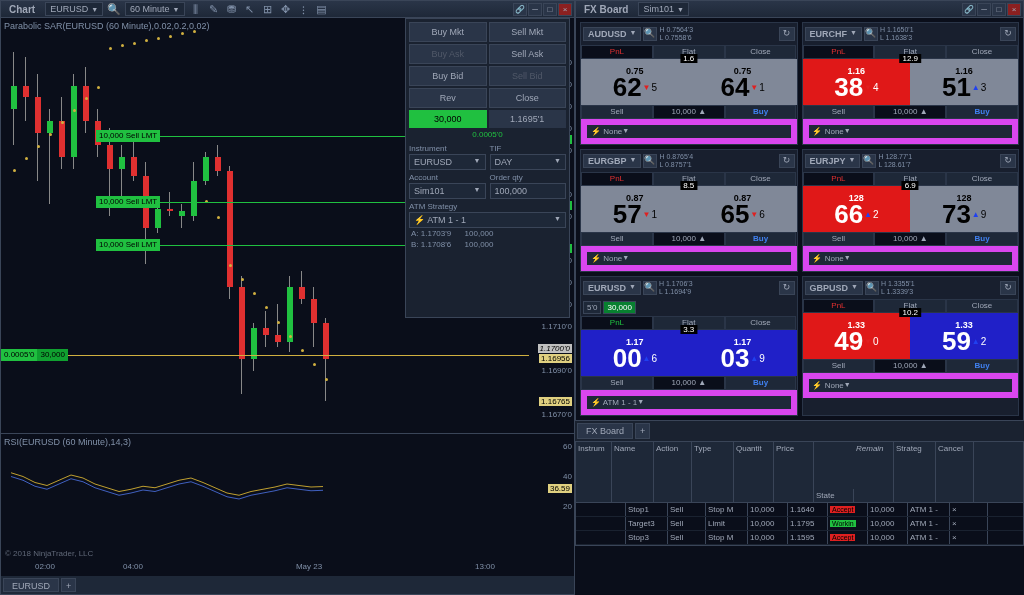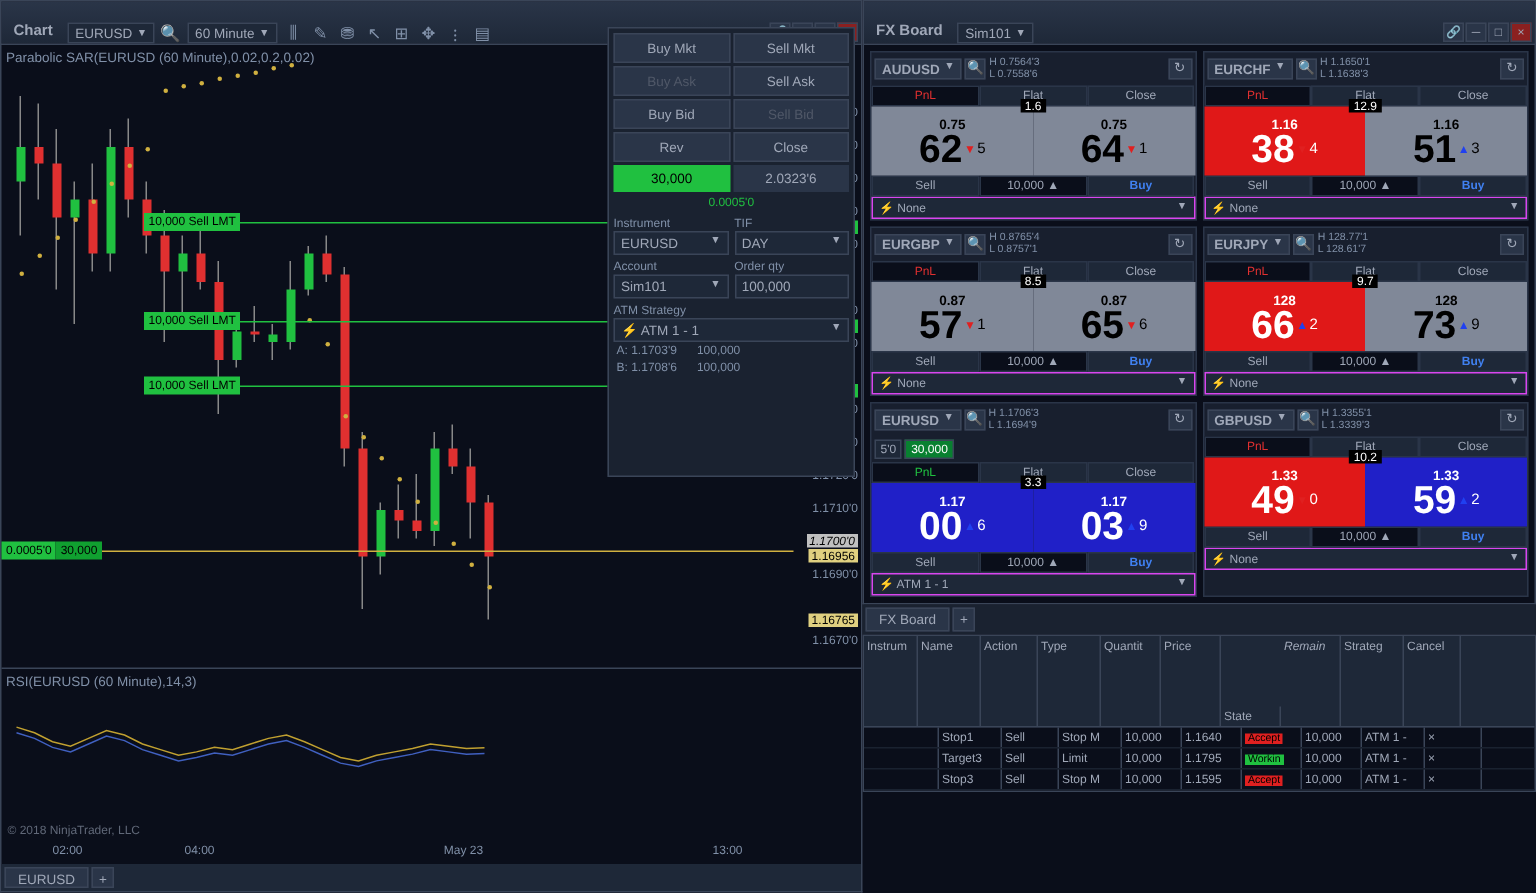--- a/index.html
+++ b/index.html
@@ -1,18 +1,18 @@
 <!DOCTYPE html>
 <html><head>
 <meta charset="utf-8">
 <style>
 *{margin:0;padding:0;box-sizing:border-box;font-family:Arial,sans-serif}
 body{background:#0a0e1a;color:#a0a8b8;font-size:10px;width:1024px;height:595px;overflow:hidden;position:relative}
 .panel{display:flex;flex-direction:column;position:absolute}
-.titlebar{background:linear-gradient(#2a3548,#1e2838);height:18px;display:flex;align-items:flex-start;border:1px solid #3a4558;padding:14px 2px;gap:4px}
+.titlebar{background:linear-gradient(#2a3548,#1e2838);height:18px;display:flex;align-items:center;border:1px solid #3a4558;padding:0 2px;gap:4px}
 .titlebar .title{font-weight:bold;padding:0 6px}
 .dropdown{background:#1e2838;border:1px solid #3a4558;padding:1px 4px;display:flex;align-items:center;gap:3px;height:14px;font-size:9px}
 .chev{font-size:7px}
 .winbtns{margin-left:auto;display:flex;gap:1px}
 .wb{width:14px;height:13px;background:#2a3548;border:1px solid #3a4558;text-align:center;font-size:8px;line-height:11px}
 .wb.close{background:#8b2020}
 .ticon{width:14px;height:14px;display:flex;align-items:center;justify-content:center;font-size:11px;color:#8090a8}
 .chart-left{left:0;top:0;width:575px;height:595px}
 .chart-area{flex:1;background:#0a0e1a;position:relative;border:1px solid #3a4558;border-top:none}
 .chart-main{position:absolute;left:0;top:0;right:0;height:415px}
@@ -74,21 +74,21 @@
 .fx-price.red{background:#e01818}
 .fx-price.blue{background:#2020c8}
 .fx-arrow{font-size:8px}
 .fx-arrow.up{color:#2040f0}
 .fx-arrow.dn{color:#e02020}
 .fx-spread{position:absolute;left:50%;top:-5px;transform:translateX(-50%);background:#000;color:#fff;font-size:8px;padding:0 3px;z-index:2}
 .fx-sbl{display:flex;height:14px}
 .fx-sb{flex:1;text-align:center;font-size:8px;background:#1e2838;border:1px solid #2a3548;line-height:12px}
 .fx-sb.mid{background:#0a0e1a}
 .fx-sb.buy{color:#4080f0;font-weight:bold}
-.fx-none{background:#1e2838;border:1px solid #d946ef;font-size:8px;padding:2px 4px;display:flex;justify-content:space-between}
+.fx-none{background:#1e2838;border:6px solid #d946ef;font-size:8px;padding:2px 4px;display:flex;}
 .extra-row{display:flex;gap:2px;padding:2px;font-size:8px}
 .extra-cell{background:#1e2838;border:1px solid #3a4558;padding:1px 3px}
 .extra-cell.green{background:#088030;color:#fff}
 .bottom-tabs{display:flex;gap:2px;padding:2px;background:#1a2230}
 .order-table{background:#0a0e1a;border:1px solid #3a4558}
 .ot-head{display:flex;background:#1e2838;border-bottom:1px solid #3a4558}
 .ot-cell{font-size:8px;padding:2px 2px;border-right:1px solid #3a4558;overflow:hidden;white-space:nowrap}
 .ot-row{display:flex;border-bottom:1px solid #1a2230}
 .state-accept{background:#e02020;color:#000;padding:0 2px;font-size:7px}
 .state-work{background:#20c040;color:#000;padding:0 2px;font-size:7px}
@@ -310,20 +310,26 @@
         <span class="order-tag" style="background:#10a030">30,000</span>
         <div class="order-rule" style="background:#d0b040"></div>
       </div>
     </div>
     <div class="rsi-panel">
       <div class="chart-label">RSI(EURUSD (60 Minute),14,3)</div>
       <svg id="rsi-svg" width="355" height="85" style="position:absolute;left:0;top:0">
           <polyline points="10,38.75 22,42.5 34,48.5 46,51.5 58,46.25 70,41 82,44 94,50 106,53.75 118,57.5 130,55.25 142,52.25 154,53.75 166,50 178,46.25 190,44 202,48.5 214,53.75 226,59 238,61.25 250,57.5 262,55.25 274,53 286,50 298,51.5 310,53 322,52.55749999999999" fill="none" stroke="#c0a030" stroke-width="1"></polyline>
           <polyline points="10,42.5 22,46.25 34,52.25 46,55.25 58,50 70,44.75 82,47.75 94,53.75 106,57.5 118,61.25 130,59 142,56 154,57.5 166,53.75 178,50 190,47.75 202,52.25 214,57.5 226,62.75 238,65 250,61.25 262,59 274,56.75 286,53.75 298,55.25 310,56.75 322,56.3075" fill="none" stroke="#4060c0" stroke-width="1"></polyline>
         </svg>
+      <div class="yaxis" id="rsi-yaxis" style="height:85px">
+          <div class="ytick" style="top: 8px;">60</div>
+          <div class="ytick" style="top: 38px;">40</div>
+          <div class="ytick hl" style="top: 50px;">36.59</div>
+          <div class="ytick" style="top: 68px;">20</div>
+        </div>
     </div>
     <div class="copyright" style="bottom:36px;left:4px">© 2018 NinjaTrader, LLC</div>
     <div class="xaxis" id="xaxis">
         <span>02:00</span>
         <span>04:00</span>
         <span></span>
         <span>May 23</span>
         <span></span>
         <span>13:00</span>
       </div>
@@ -340,21 +346,21 @@
       <div class="btn">Sell Mkt</div>
       <div class="btn dis">Buy Ask</div>
       <div class="btn">Sell Ask</div>
       <div class="btn">Buy Bid</div>
       <div class="btn dis">Sell Bid</div>
       <div class="btn">Rev</div>
       <div class="btn">Close</div>
     </div>
   <div class="qty-row">
     <div class="qty-green">30,000</div>
-    <div class="qty-plain">2.0323'6</div>
+    <div class="qty-plain">1.1695'1</div>
   </div>
   <div class="val-center">0.0005'0</div>
   <div class="form-2col form-row">
     <div>
         <div class="form-label">Instrument</div>
         <div class="form-field">
           <span>EURUSD</span>
           <span class="chev">▼</span>
         </div>
       </div>
@@ -536,21 +542,21 @@
           <div class="fx-search">🔍</div>
           <div class="fx-hl">H 128.77'1<br>L 128.61'7</div>
           <div class="fx-refresh">↻</div>
         </div>
         <div class="fx-tabs">
           <div class="fx-tab pnl-red dark">PnL</div>
           <div class="fx-tab">Flat</div>
           <div class="fx-tab">Close</div>
         </div>
         <div class="fx-prices">
-          <div class="fx-spread">9.7</div>
+          <div class="fx-spread">6.9</div>
           <div class="fx-price red">
             <div class="small">128</div>
             <div class="big-row">
               <span class="big">66</span>
               <span class="fx-arrow up">▲</span>
               <span class="sub">2</span>
             </div>
           </div>
           <div class="fx-price gray">
             <div class="small">128</div>

